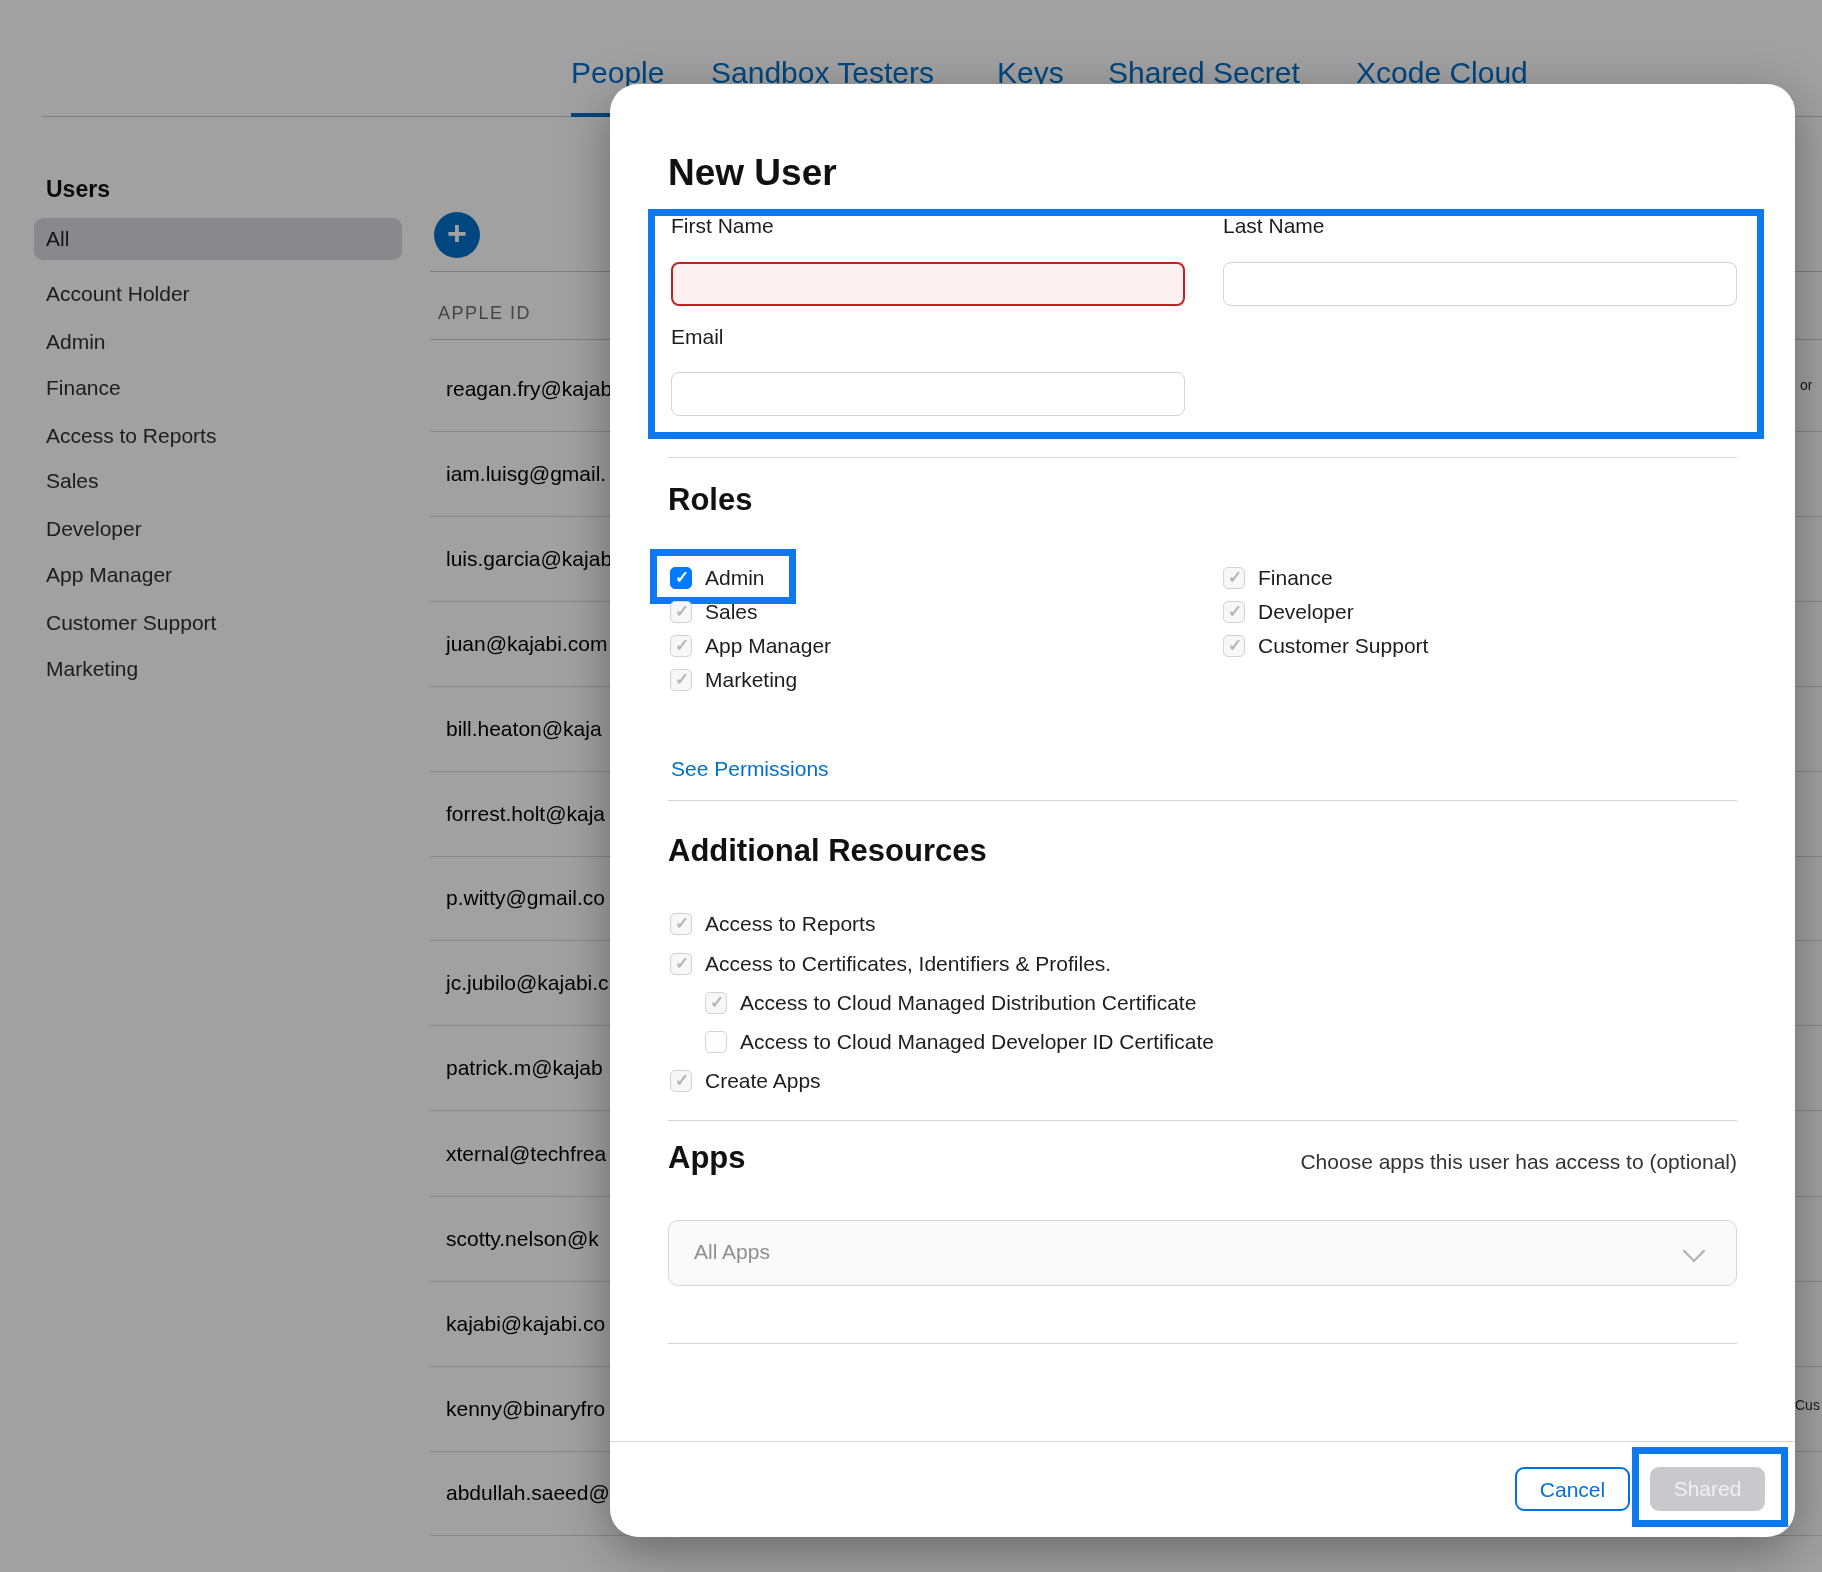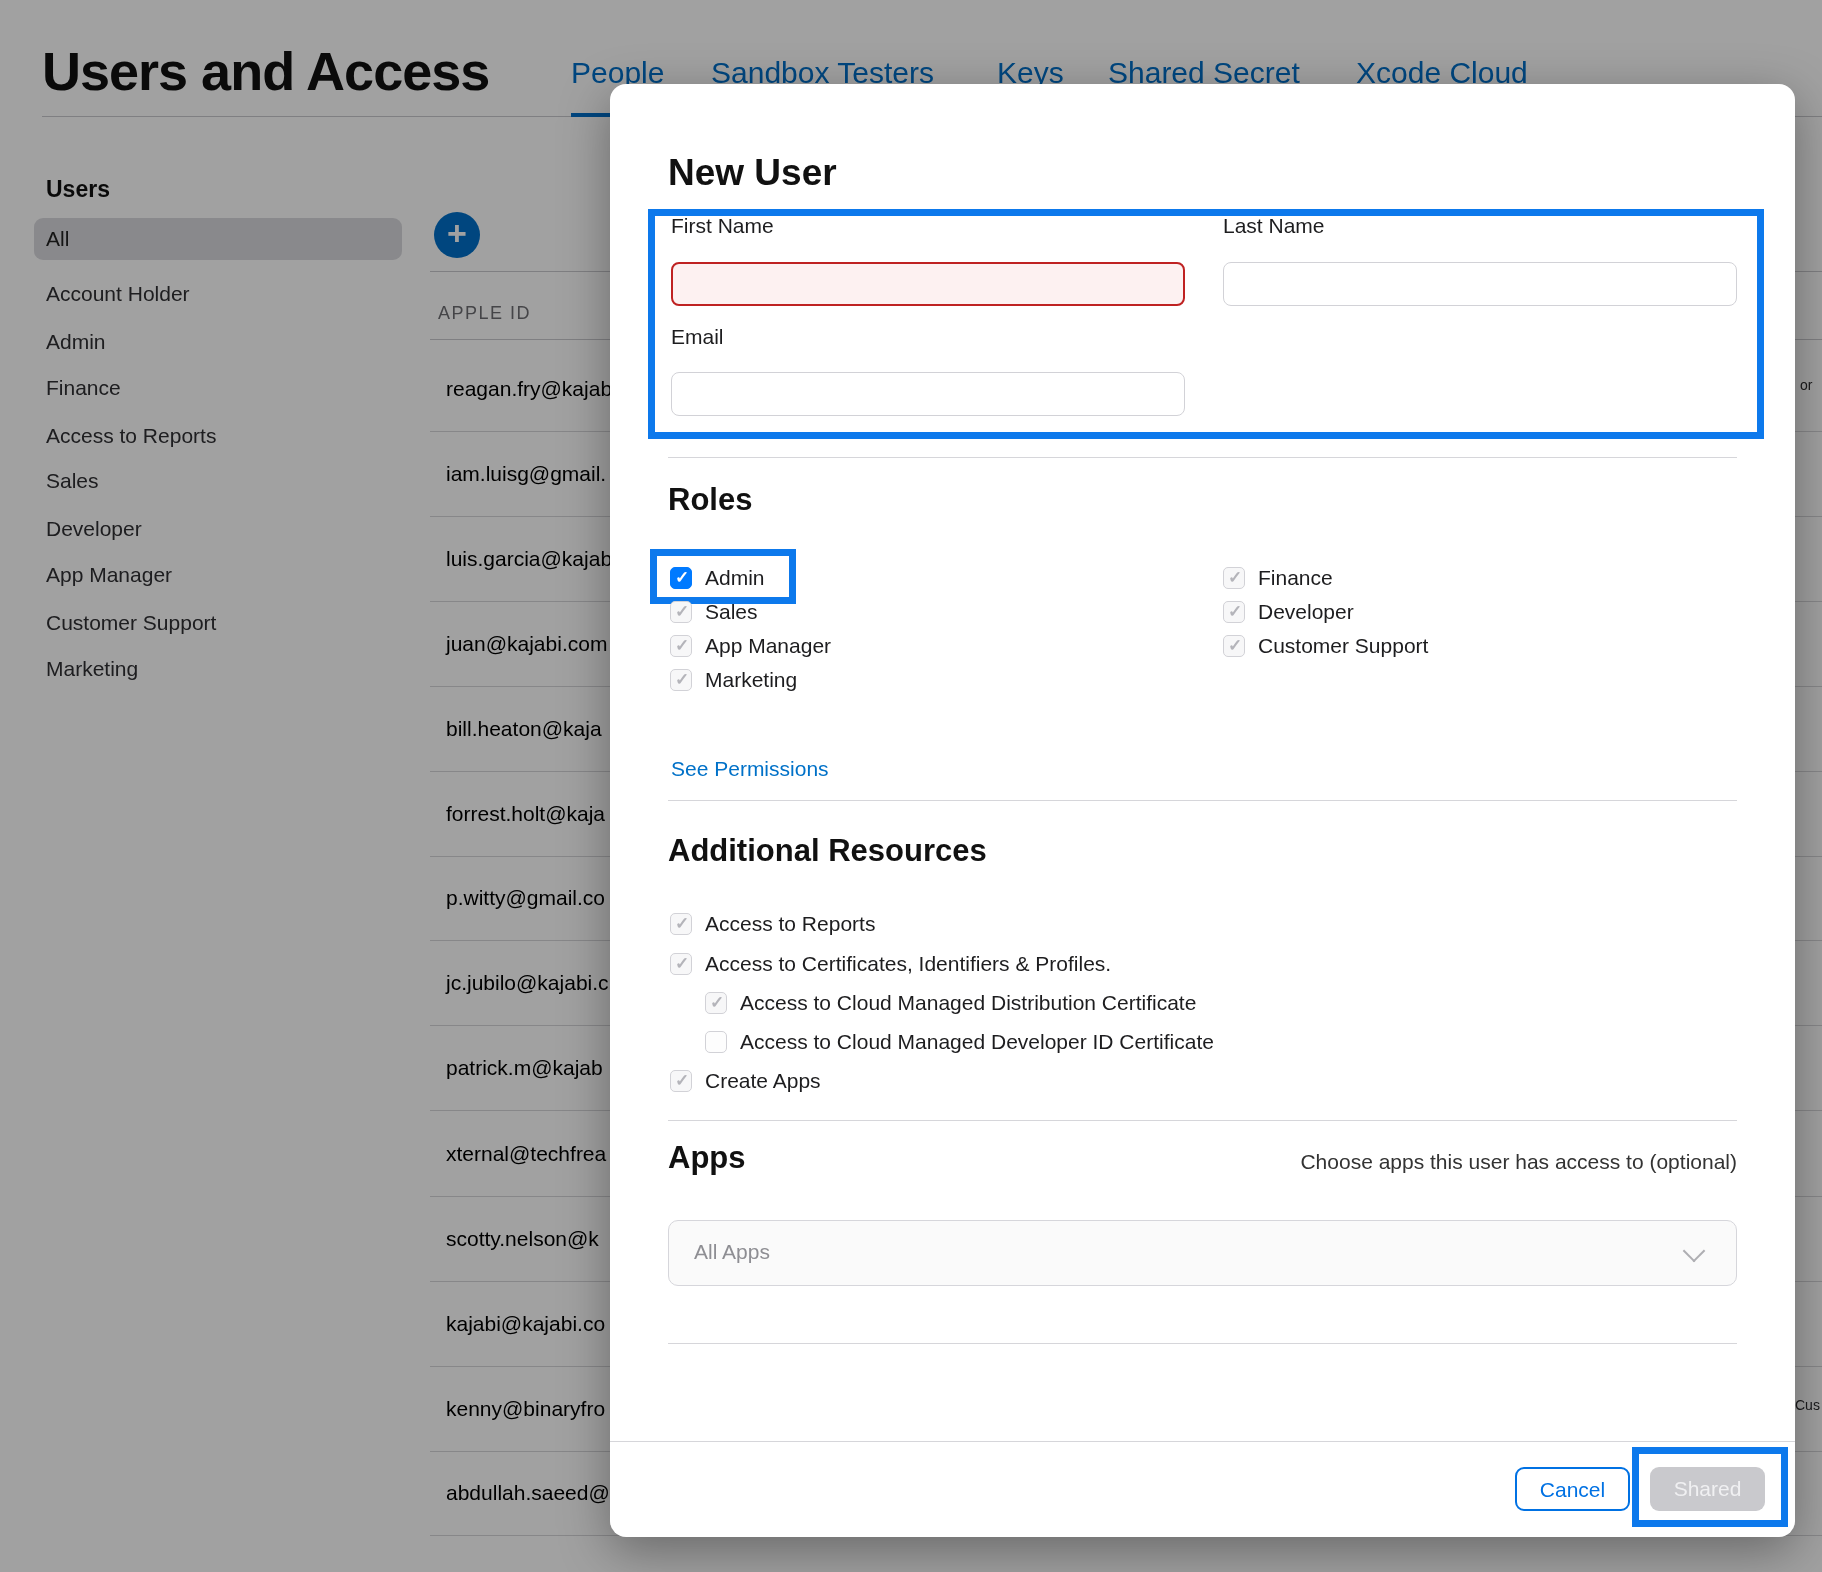--- a/index.html
+++ b/index.html
@@ -23,21 +23,21 @@
   .table-topline{position:absolute;left:430px;right:0;top:271px;height:1px;background:#c9c9ce;}
   .apple-id-hdr{position:absolute;left:438px;top:303px;font-size:18px;color:#6e6e73;letter-spacing:1.5px;}
   .table-hdrline{position:absolute;left:430px;right:0;top:339px;height:1px;background:#c9c9ce;}
   .trow{position:absolute;left:430px;right:0;height:85px;}
   .trow .email{position:absolute;left:16px;top:30px;font-size:21px;color:#000000;white-space:nowrap;}
   .trow .frag{position:absolute;top:30px;font-size:14px;color:#2c2c2e;white-space:nowrap;}
   .trow .rowline{position:absolute;left:0;right:0;bottom:0;height:1px;background:#d6d6da;}
   
   .overlay{position:absolute;inset:0;background:rgba(0,0,0,0.37);}
   
-  .modal{position:absolute;left:610px;top:84px;width:1185px;height:1453px;background:#fff;border-radius:16px;
+  .modal{position:absolute;left:610px;top:84px;width:1185px;height:1453px;background:#fff;border-radius:28px;
          box-shadow:0 14px 50px rgba(0,0,0,.35);}
   .m-title{position:absolute;left:58px;top:68px;font-size:37px;font-weight:700;color:#111;}
   .hl-box{position:absolute;border:7px solid #0d79ec;box-sizing:border-box;pointer-events:none;}
   .hl-fields{left:38px;top:125px;width:1116px;height:230px;}
   .hl-admin{left:40px;top:465px;width:146px;height:55px;}
   .hl-invite{left:1022px;top:1363px;width:156px;height:80px;}
   .f-label{position:absolute;font-size:21px;color:#1d1d1f;}
   .t-input{position:absolute;width:514px;height:44px;box-sizing:border-box;border:1px solid #d2d2d7;border-radius:8px;background:#fff;font-size:21px;padding:0 14px;font-family:"Liberation Sans",sans-serif;}
   .t-input.invalid{border:2px solid #bf2222;background:#fdf1f1;}
   .divider{position:absolute;left:58px;width:1069px;height:1px;background:#d6d6da;}
@@ -57,21 +57,20 @@
   .footer-line{position:absolute;left:0;width:1185px;top:1357px;height:1px;background:#d6d6da;}
   .btn{position:absolute;top:1383px;width:115px;height:44px;box-sizing:border-box;border-radius:9px;font-size:21px;font-family:"Liberation Sans",sans-serif;text-align:center;line-height:42px;}
   .btn-cancel{left:905px;border:2px solid #0071e3;color:#0071e3;background:#fff;line-height:40px;}
   .btn-invite{left:1040px;background:#c9c9cd;color:#f0f0f2;border:none;}
 </style>
 </head>
 <body>
 
 <div class="page">
 
-  <div class="page-title">Users and Access</div>
 
   <div class="tab" style="left:571px">People</div>
   <div class="tab" style="left:711px">Sandbox Testers</div>
   <div class="tab" style="left:997px">Keys</div>
   <div class="tab" style="left:1108px">Shared Secret</div>
   <div class="tab" style="left:1356px">Xcode Cloud</div>
 
   <div class="header-line"></div>
   <div class="active-underline"></div>
 

